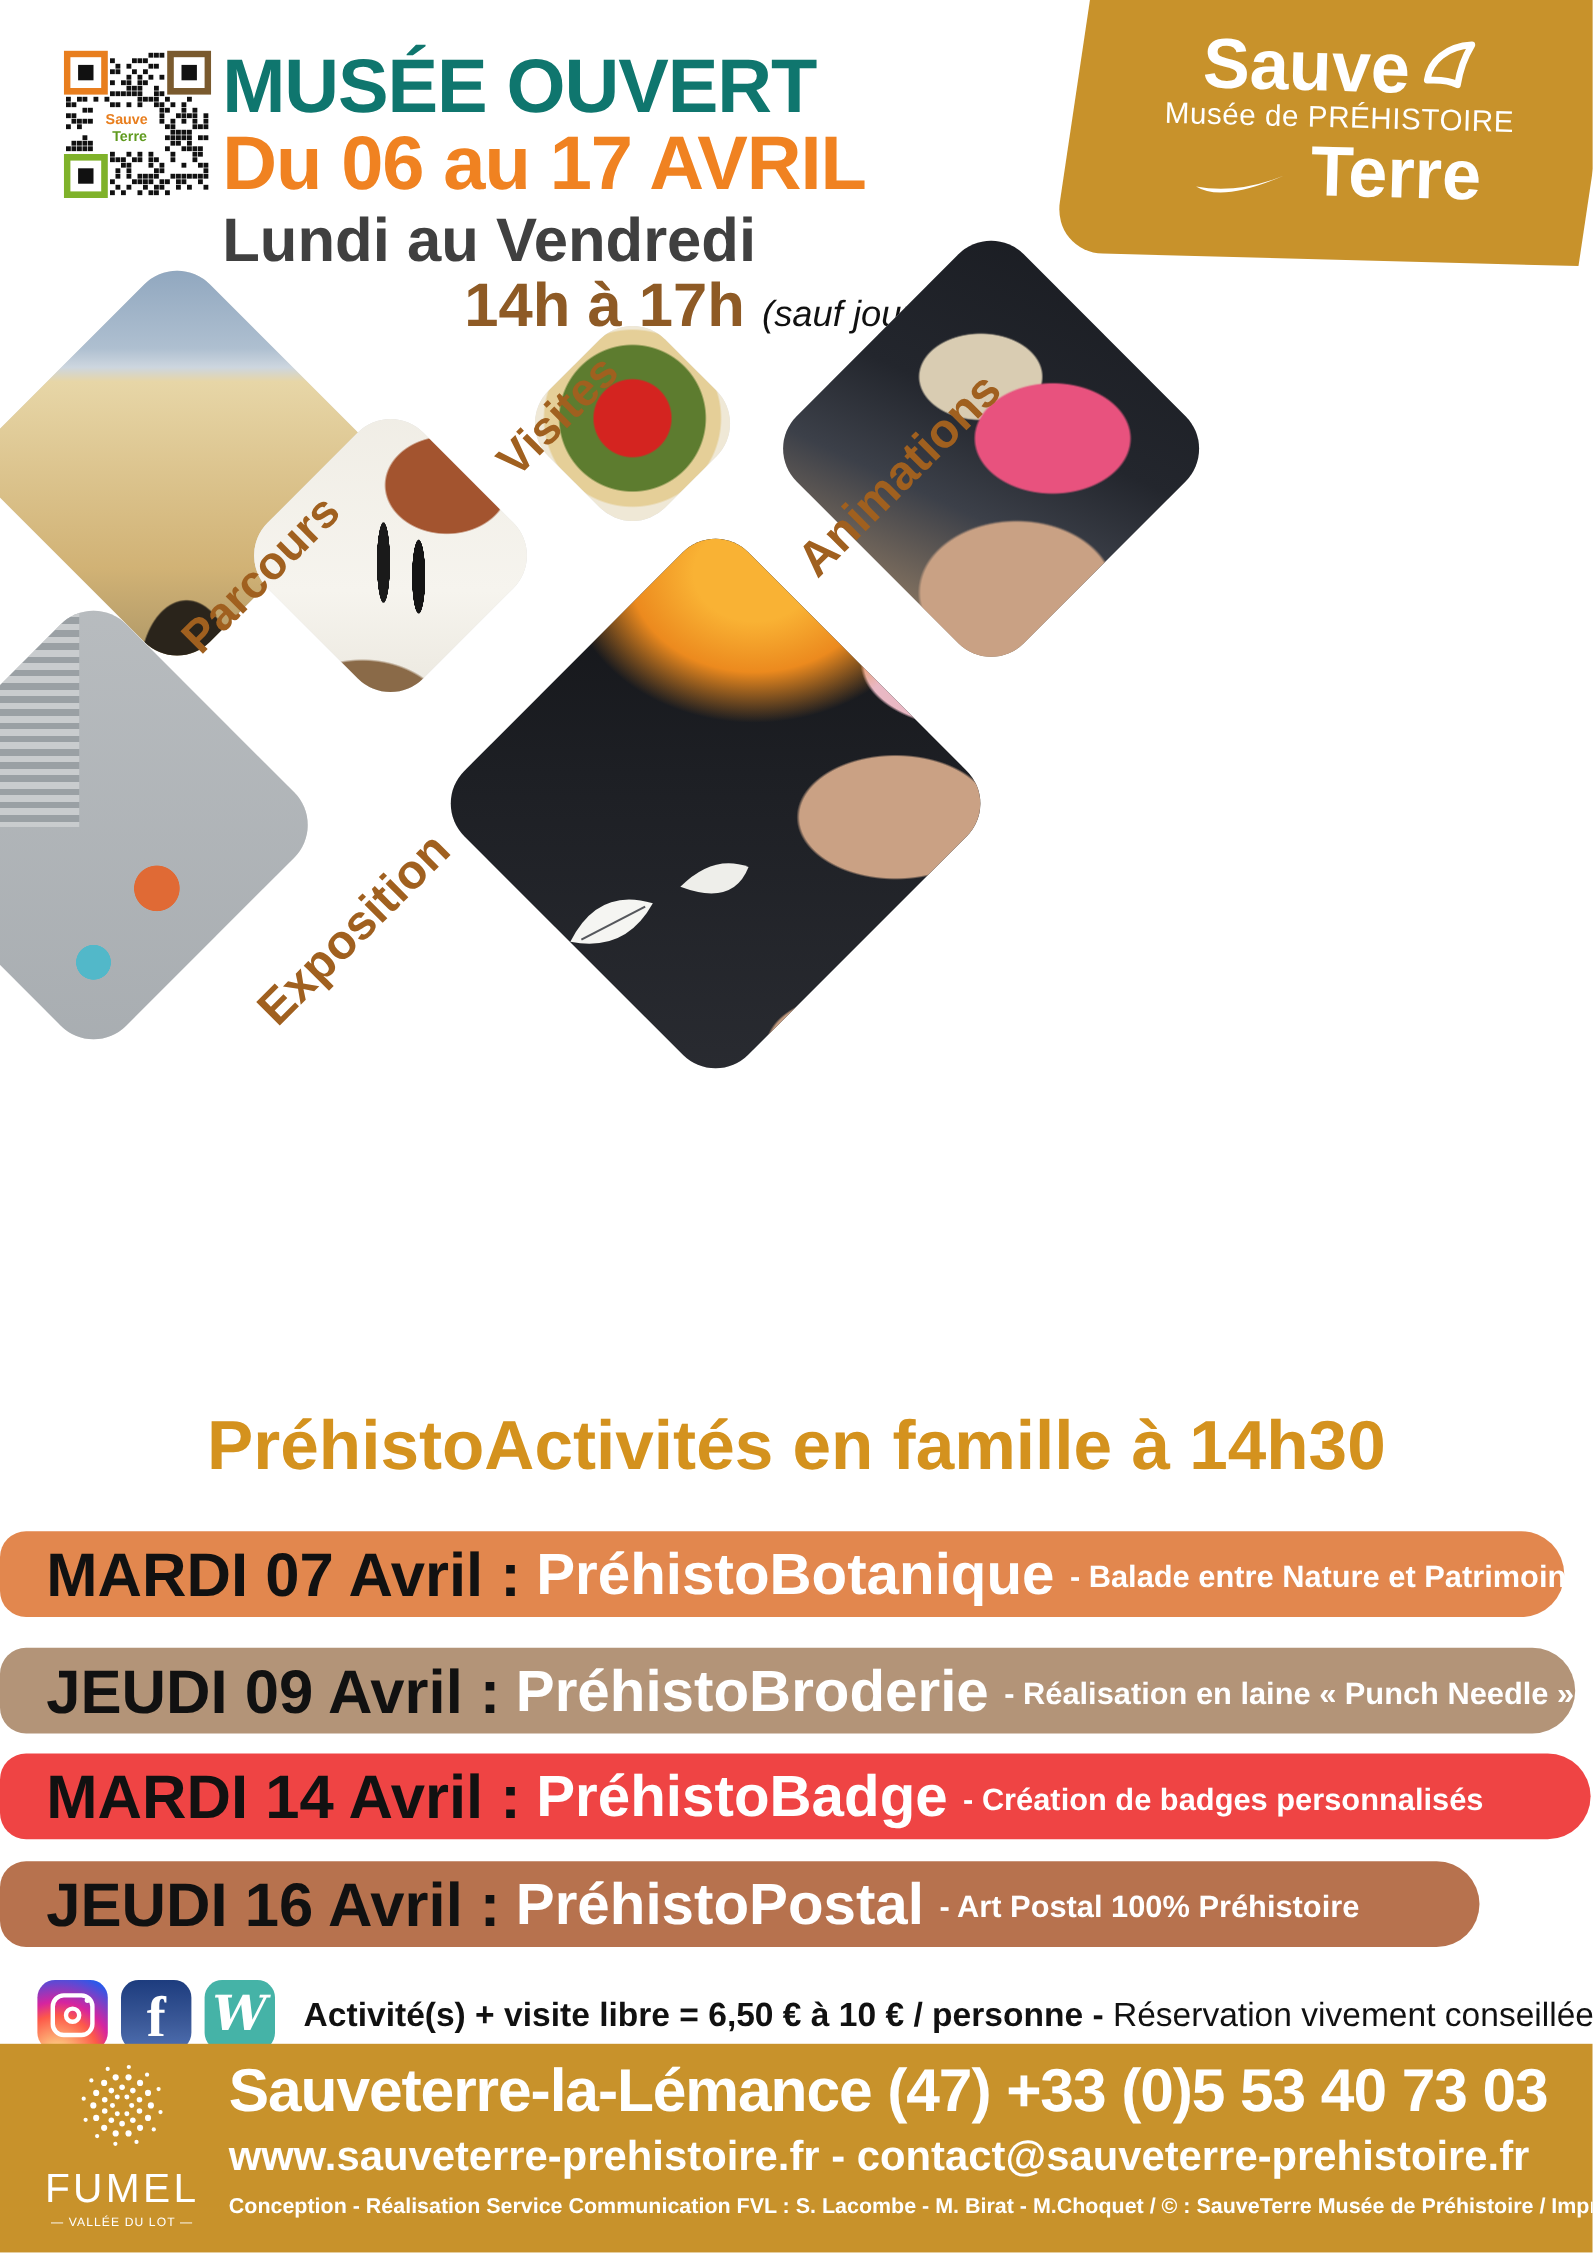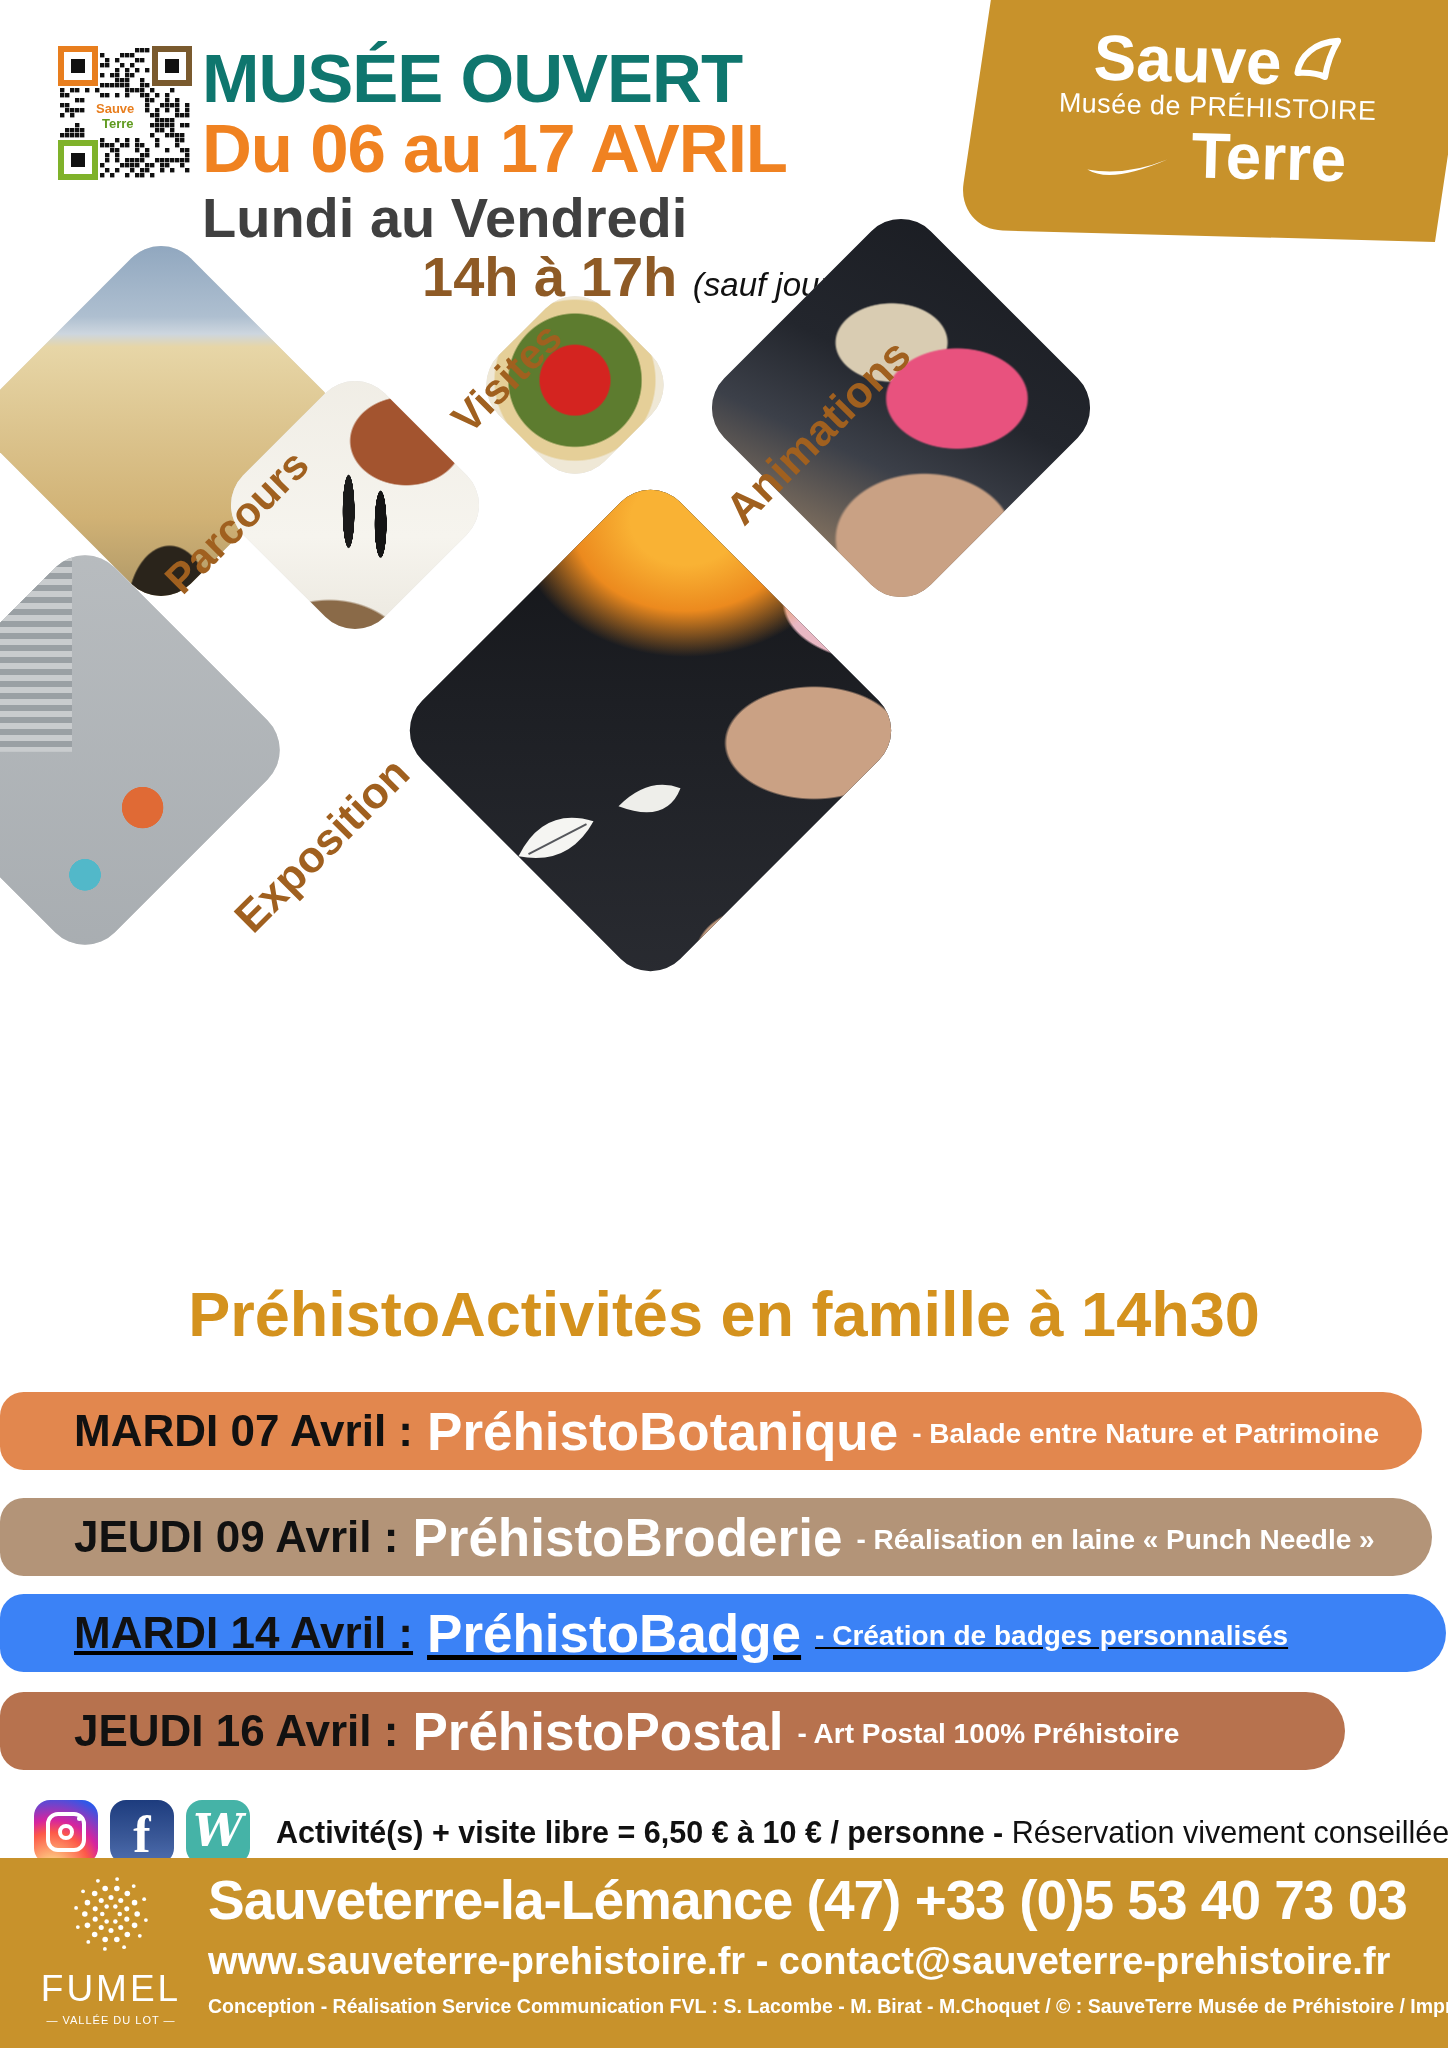--- a/index.html
+++ b/index.html
@@ -90,21 +90,21 @@
   .lb-exposition{left:322px;top:845px;font-size:44px;}
   
   .act-heading{
     position:absolute;left:0;top:1278px;width:100%;text-align:center;
     font-size:63px;font-weight:bold;color:#D4921E;
   }
   .banner{
     position:absolute;left:0;height:78px;border-radius:28px 46px 46px 28px;
     display:flex;align-items:center;padding-left:42px;box-sizing:border-box;white-space:nowrap;
   }
-  .banner .day{font-size:44px;font-weight:bold;color:#111;margin-right:14px;margin-left:32px;}
+  .banner .day{font-size:56px;font-weight:bold;color:#111;margin-right:14px;}
   .banner .name{font-size:53px;font-weight:bold;color:#fff;margin-right:14px;}
   .banner .desc{font-size:28px;font-weight:bold;color:#fff;position:relative;top:3px;}
   .b0{top:1392px;width:1422px;}
   .b1{top:1498px;width:1432px;}
   .b2{top:1594px;width:1446px;}
   .b3{top:1692px;width:1345px;}
   
   .social-row{position:absolute;left:34px;top:1800px;display:flex;align-items:center;}
   .sicon{width:64px;height:64px;border-radius:16px;margin-right:12px;position:relative;flex:0 0 auto;}
   .ic-instagram{background:radial-gradient(circle at 28% 110%, #fdf497 0%, #fd5949 45%, #d6249f 60%, #285AEB 92%);}
@@ -401,21 +401,21 @@
   <div class="banner b0" style="background: rgb(226, 135, 78);">
     <span class="day">MARDI 07 Avril :</span>
     <span class="name">PréhistoBotanique</span>
     <span class="desc">- Balade entre Nature et Patrimoine</span>
   </div>
   <div class="banner b1" style="background: rgb(179, 148, 120);">
     <span class="day">JEUDI 09 Avril :</span>
     <span class="name">PréhistoBroderie</span>
     <span class="desc">- Réalisation en laine « Punch Needle »</span>
   </div>
-  <div class="banner b2" style="background: #3b82f6; text-decoration: underline;">
+  <div class="banner b2" style="background: #ef4444;">
     <span class="day">MARDI 14 Avril :</span>
     <span class="name">PréhistoBadge</span>
     <span class="desc">- Création de badges personnalisés</span>
   </div>
   <div class="banner b3" style="background: rgb(183, 114, 78);">
     <span class="day">JEUDI 16 Avril :</span>
     <span class="name">PréhistoPostal</span>
     <span class="desc">- Art Postal 100% Préhistoire</span>
   </div>
 

